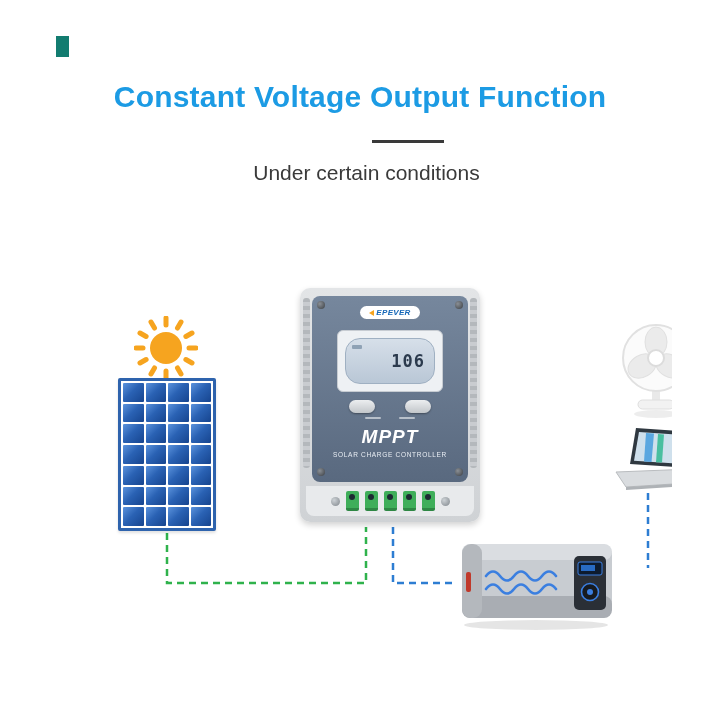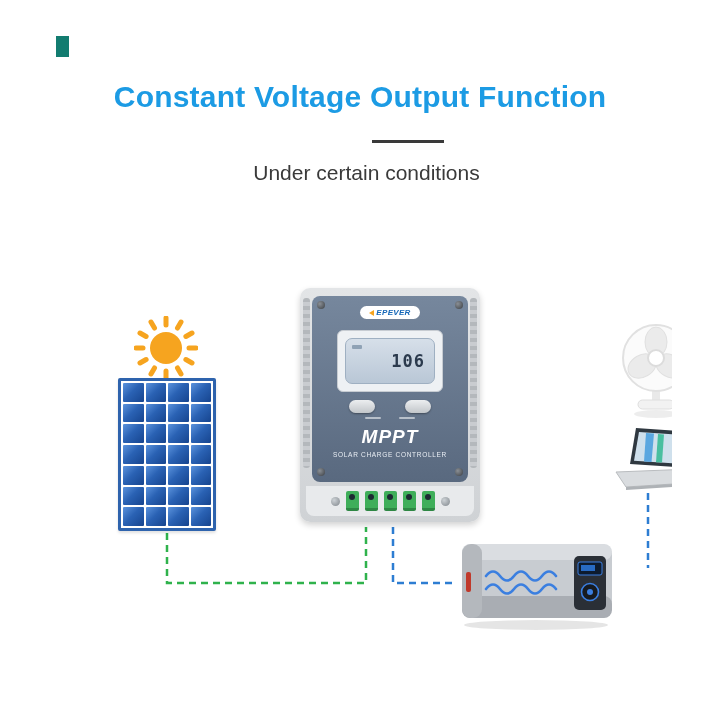--- a/index.html
+++ b/index.html
@@ -31,21 +31,21 @@
   .ctrl-fin.right{right:3px;}
   .ctrl-face{position:absolute;left:12px;right:12px;top:8px;height:186px;
              background:linear-gradient(180deg,#76879d,#59697f);border-radius:8px;}
   .logo-pill{position:absolute;top:10px;left:50%;transform:translateX(-50%);width:60px;height:13px;
              background:#fff;border-radius:7px;display:flex;align-items:center;justify-content:center;gap:2px;}
   .logo-arrow{width:0;height:0;border-top:3px solid transparent;border-bottom:3px solid transparent;border-right:5px solid #f6a41f;}
   .logo-text{font-size:8px;font-weight:700;font-style:italic;color:#1668b8;letter-spacing:.3px;}
   .lcd{position:absolute;top:34px;left:50%;transform:translateX(-50%);width:104px;height:60px;
        background:#eef1f4;border:1px solid #c7ccd2;border-radius:6px;}
   .lcd-screen{position:absolute;inset:7px;background:linear-gradient(180deg,#d6dfe9,#b9c7d6);
-              border-radius:7px;border:1px solid #9fb0c2;}
+              border-radius:15px;border:1px solid #9fb0c2;}
   .lcd-digits{position:absolute;right:9px;top:50%;transform:translateY(-50%);
               font-family:"DejaVu Sans Mono",monospace;font-size:17px;font-weight:700;color:#2b3a4d;letter-spacing:1px;}
   .lcd-ind{position:absolute;left:6px;top:6px;width:10px;height:4px;background:#8fa2b5;border-radius:1px;}
   .btn-row{position:absolute;top:104px;left:0;right:0;display:flex;justify-content:center;gap:30px;}
   .ctrl-btn{width:26px;height:13px;border-radius:7px;background:linear-gradient(180deg,#eceef0,#c2c6ca);
             box-shadow:0 1px 2px rgba(0,0,0,.35);}
   .btn-mark{position:absolute;top:121px;width:16px;height:2px;background:rgba(255,255,255,.55);border-radius:1px;}
   .btn-mark.m1{left:53px;}
   .btn-mark.m2{right:53px;}
   .mppt{position:absolute;top:130px;left:0;right:0;text-align:center;font-size:19px;font-weight:700;

